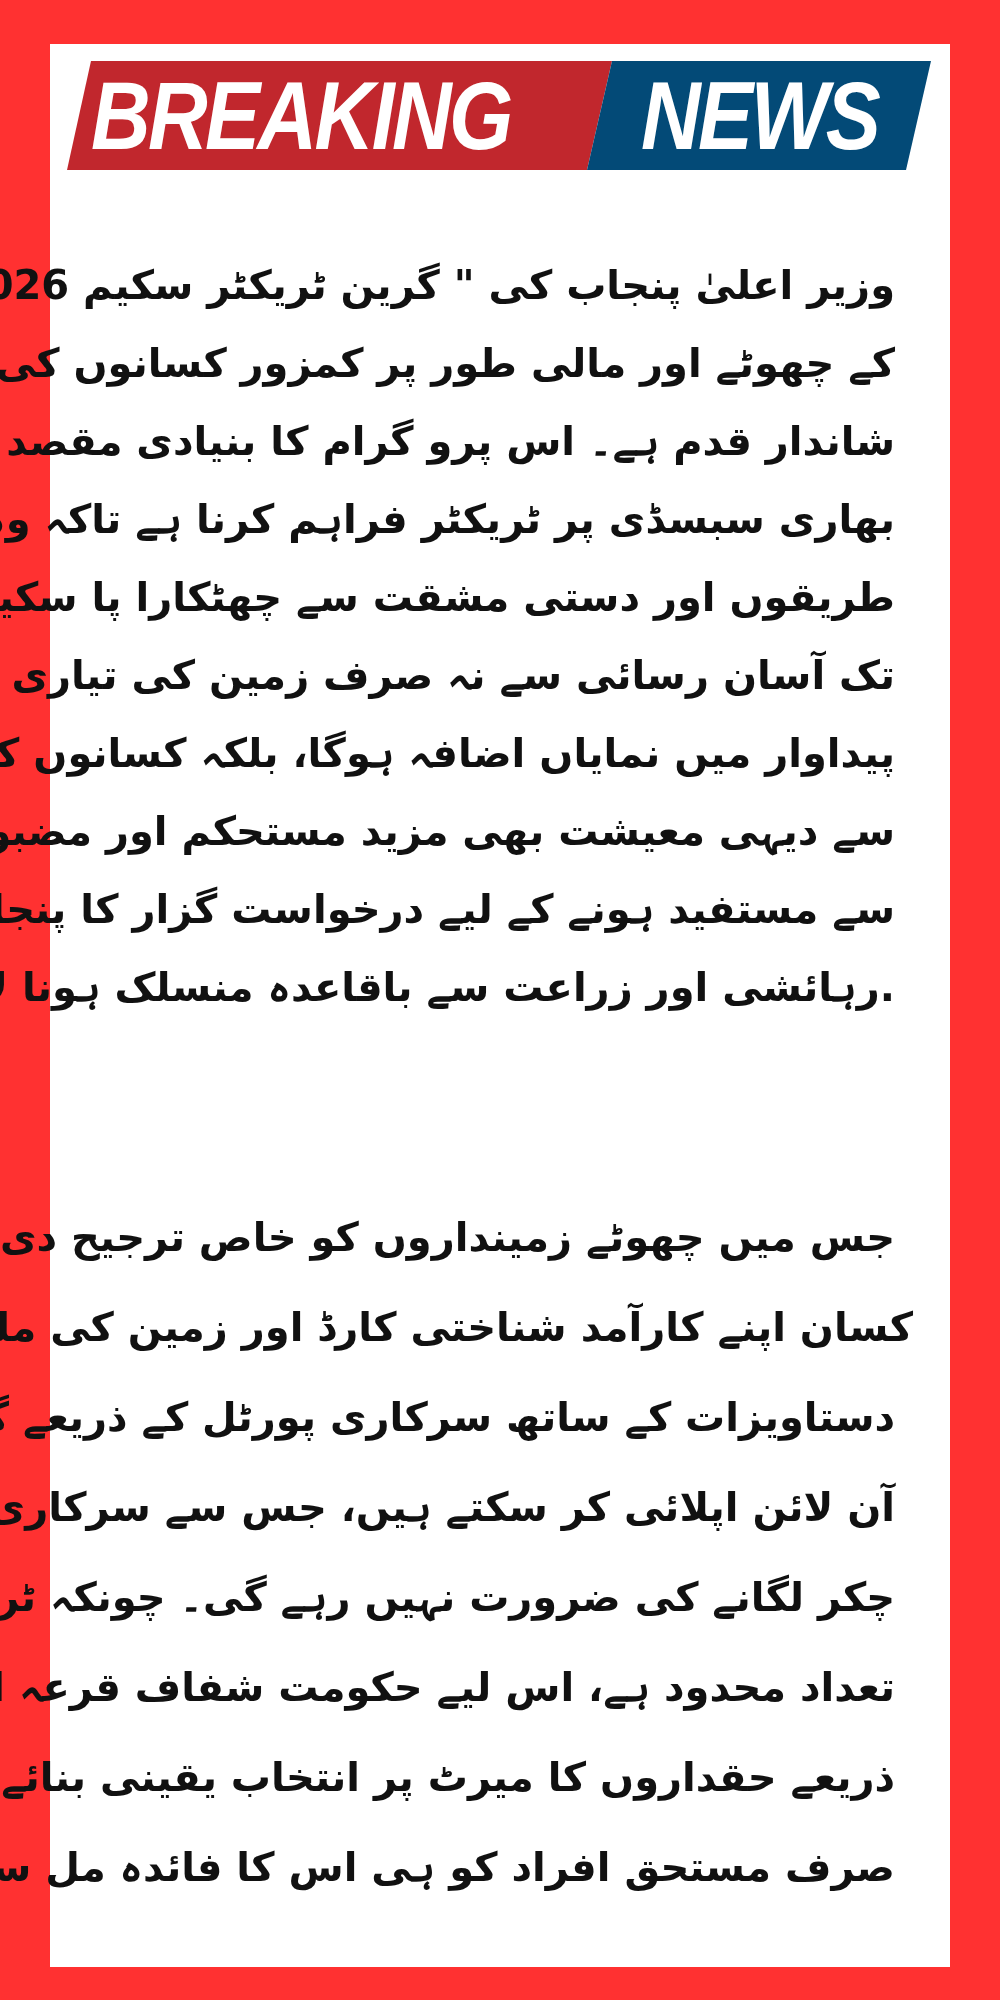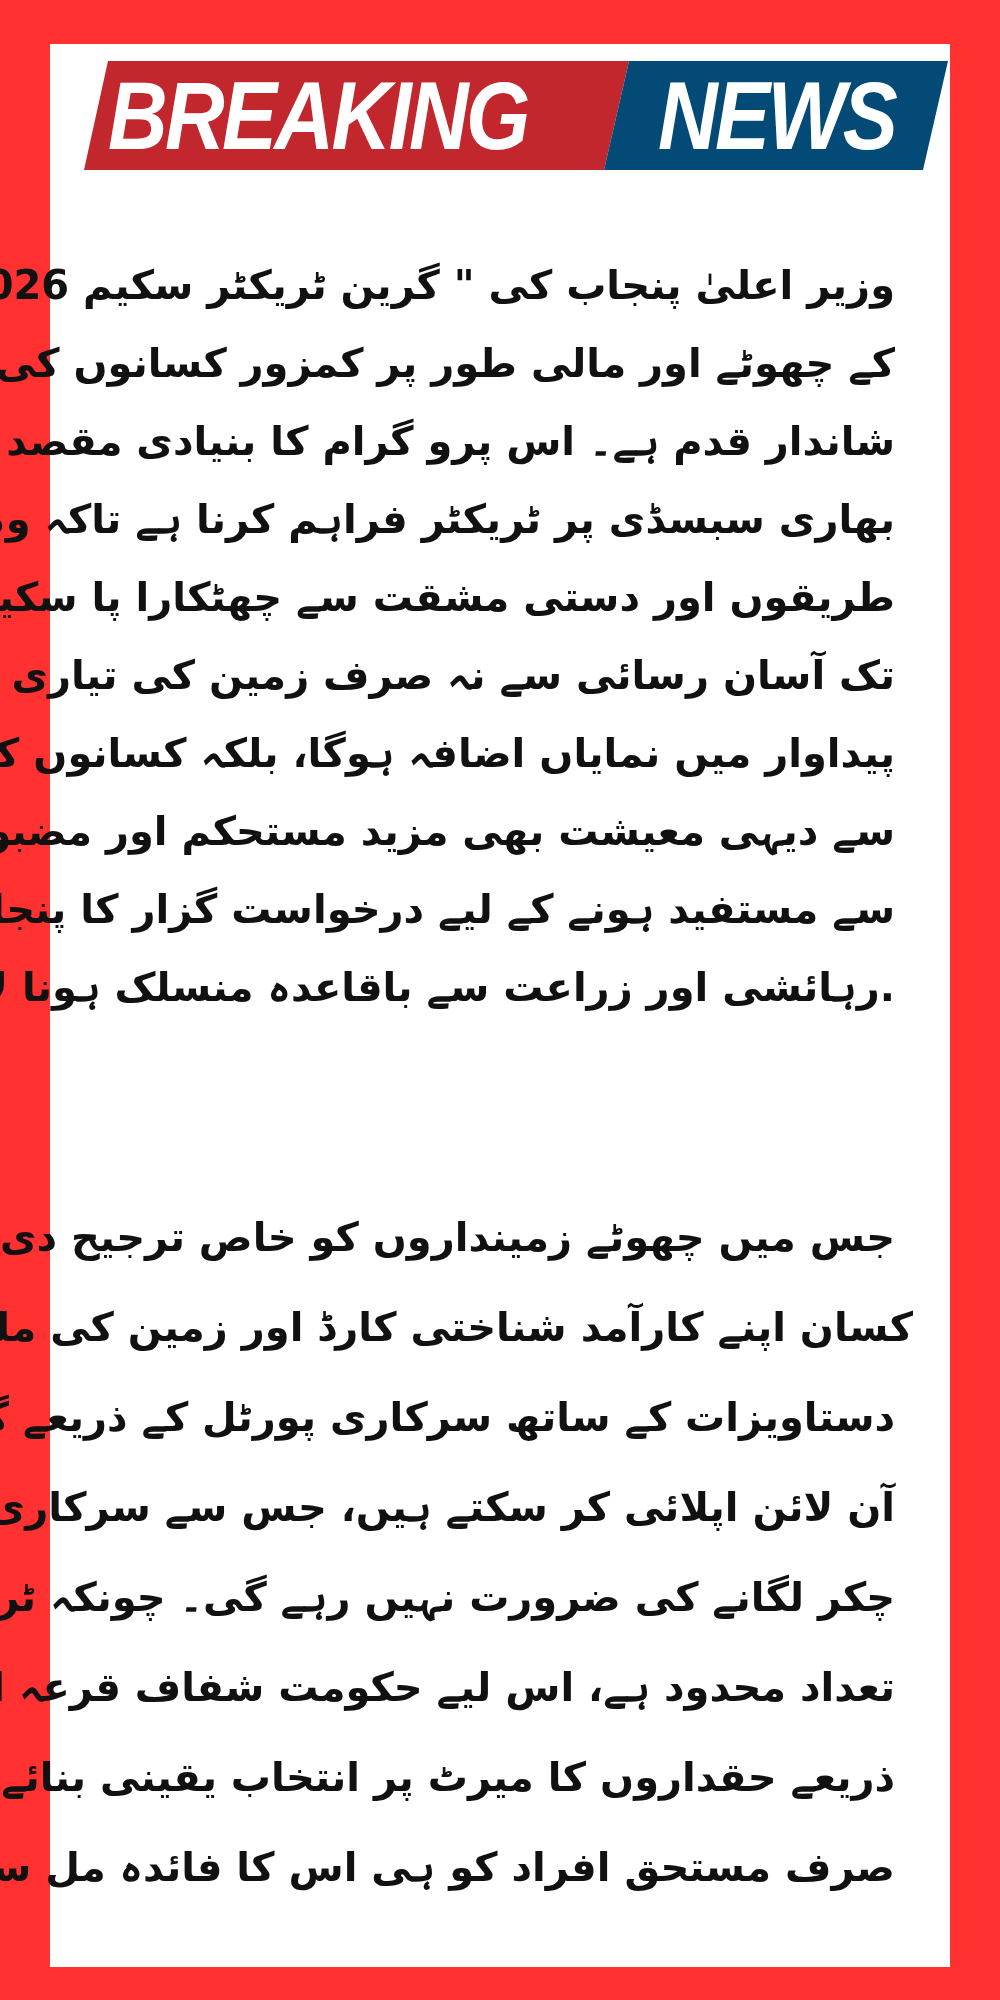--- a/index.html
+++ b/index.html
@@ -17,21 +17,21 @@
     .panel {
       position: absolute;
       left: 50px;
       top: 44px;
       width: 900px;
       height: 1923px;
       background: #ffffff;
     }
     .banner {
       position: absolute;
-      left: 34px;   
+      left: 17px;   
       top: 17px;    
       width: 864px;
       height: 109px;
     }
     .banner svg {
       position: absolute;
       left: 0; top: 0;
       width: 864px; height: 109px;
     }
     .banner-word {

